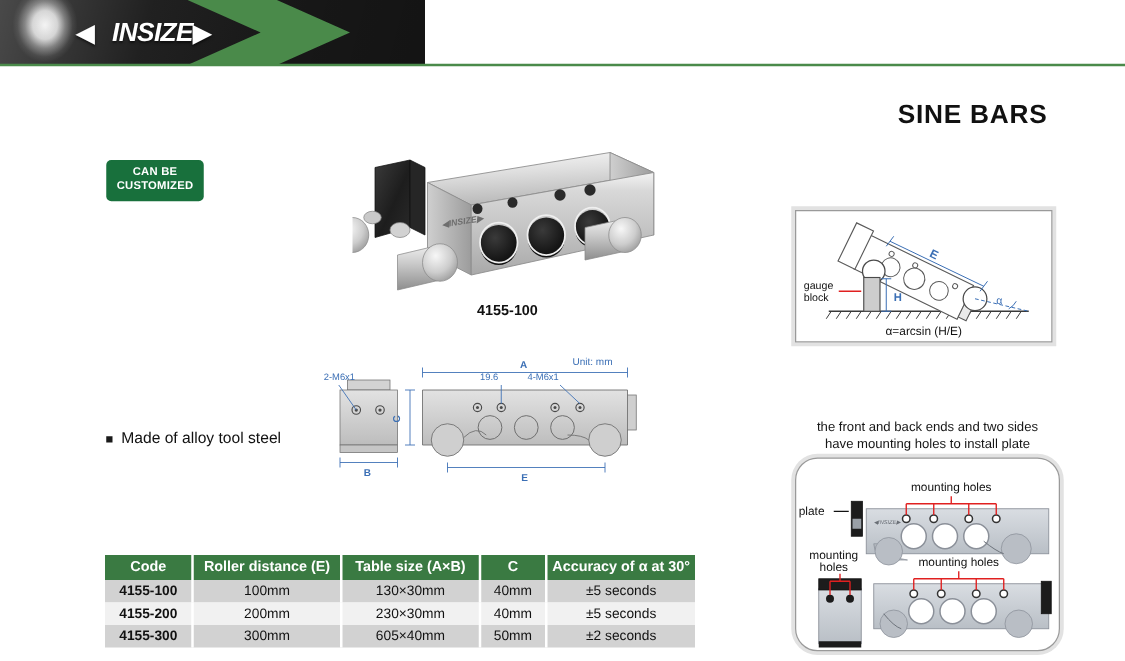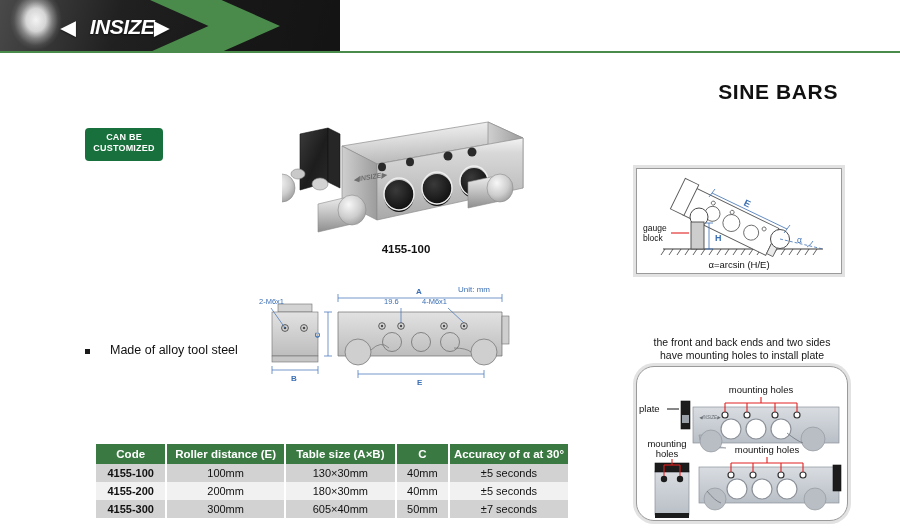--- a/index.html
+++ b/index.html
@@ -113,21 +113,21 @@
     font-weight: bold;
     letter-spacing: 0.2px;
   }
 
   
   #feature {
     position: absolute;
     left: 85px; top: 343px;
     display: flex;
     align-items: flex-start;
-    gap: 20px;
+    gap: 7px;
     white-space: nowrap;
   }
   #feature-bullet {
     width: 5px; height: 5px;
     background: #1a1a1a;
     margin-top: 6px;
     flex: 0 0 auto;
   }
   #feature-text {
     font-size: 12.5px;
@@ -179,21 +179,21 @@
     width: 212px;
     text-align: center;
     font-size: 10.5px;
     line-height: 13px;
     color: #161616;
   }
 
   
   #spec-table {
     position: absolute;
-    left: 96px; top: 444px;
+    left: 84px; top: 444px;
     width: 472px;
     border-collapse: collapse;
     font-size: 11px;
   }
   #spec-table th {
     background: #3a7a42;
     color: #ffffff;
     font-weight: bold;
     font-size: 11.5px;
     padding: 4px 4px;
@@ -554,25 +554,25 @@
     <tr>
       <td class="code-cell">4155-100</td>
       <td>100mm</td>
       <td>130×30mm</td>
       <td>40mm</td>
       <td>±5 seconds</td>
     </tr>
     <tr>
       <td class="code-cell">4155-200</td>
       <td>200mm</td>
-      <td>180×30mm</td>
+      <td>230×30mm</td>
       <td>40mm</td>
       <td>±5 seconds</td>
     </tr>
     <tr>
       <td class="code-cell">4155-300</td>
       <td>300mm</td>
       <td>605×40mm</td>
       <td>50mm</td>
-      <td>±7 seconds</td>
+      <td>±2 seconds</td>
     </tr>
   </tbody>
 </table>
 
 </body></html>

